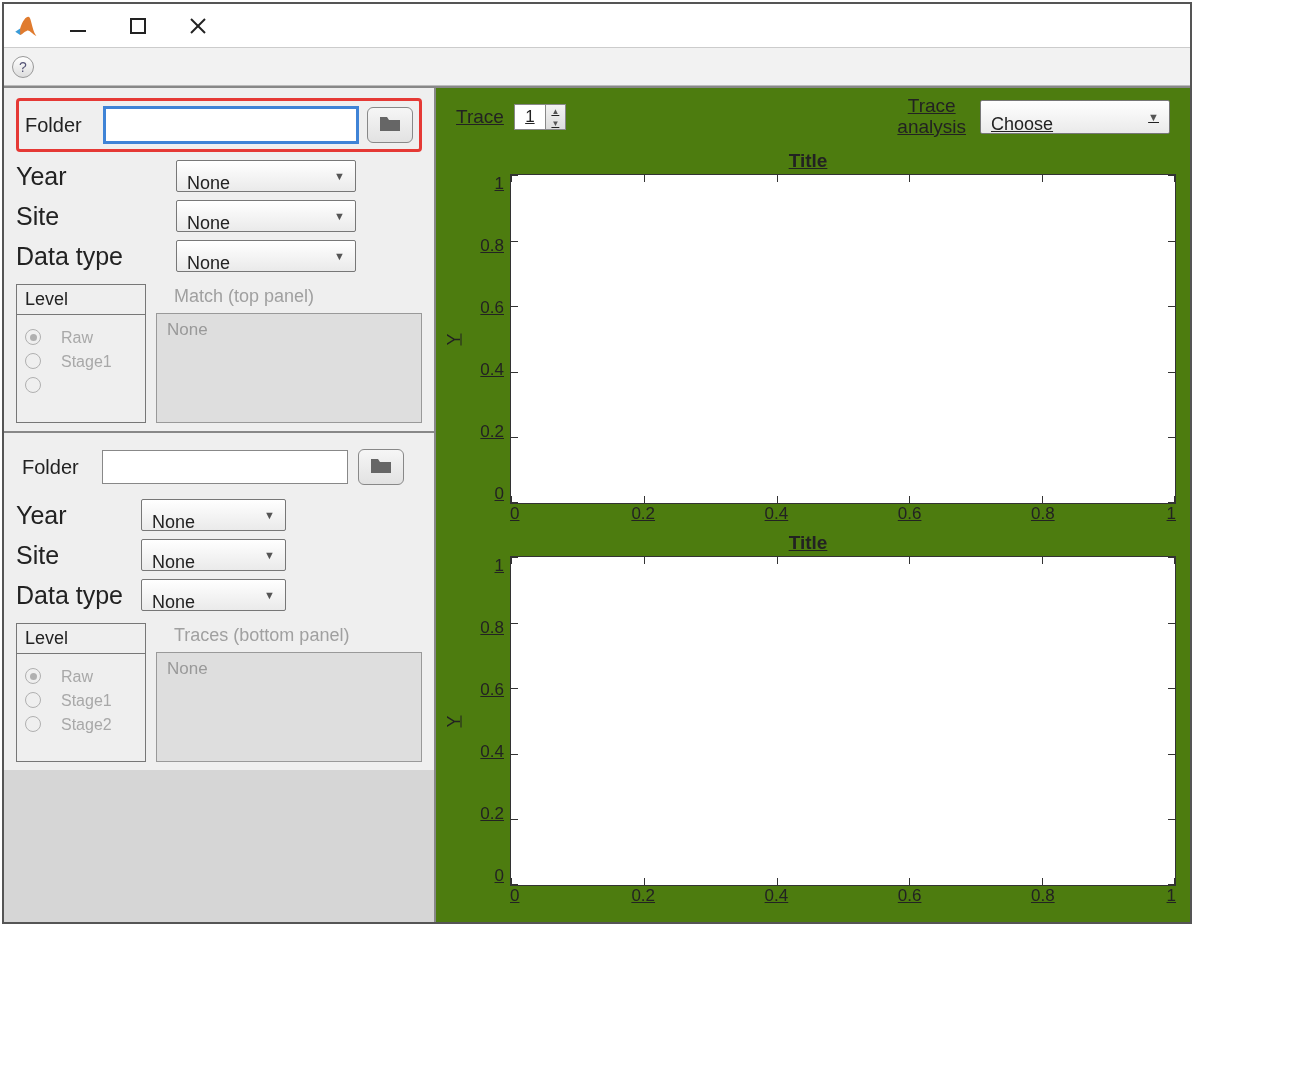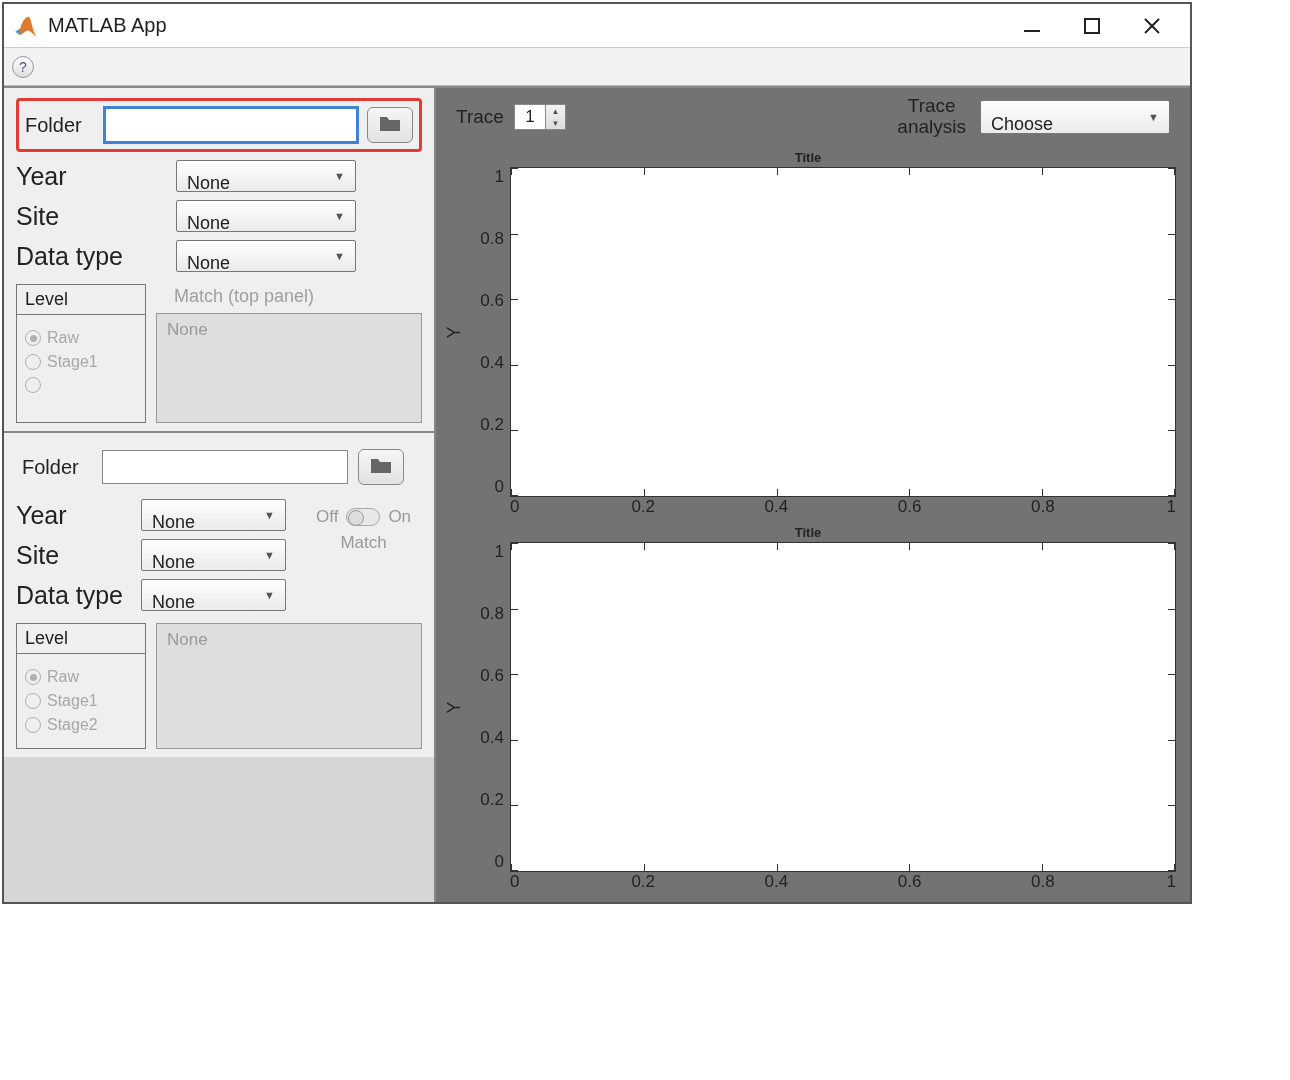--- a/index.html
+++ b/index.html
@@ -61,24 +61,25 @@
     border-top: 2px solid #888;
   }
   .left-col {
     width: 430px;
     display: flex;
     flex-direction: column;
   }
   .right-col {
     flex: 1;
     border-left: 2px solid #888;
-    background: #737373;
+    background: #4d7c0f;
     display: flex;
     flex-direction: column;
-    padding-bottom: 6px;
+    padding-bottom: 12px;
+    text-decoration: underline;
   }
 
   
   .panel {
     background: #efefef;
     border-bottom: 2px solid #888;
     padding: 10px 12px 8px 12px;
   }
   .panel:last-child { border-bottom: none; }
 
@@ -182,21 +183,21 @@
     border: 1px solid #777;
     background: #efefef;
   }
   .level-title {
     border-bottom: 1px solid #777;
     padding: 4px 8px;
     font-size: 18px;
   }
   .level-items { padding: 8px; color: #a8a8a8; font-size: 16px; }
   .radio-row {
-    display: flex; align-items: center; gap: 6px;
+    display: flex; gap: 20px;
     margin: 6px 0;
   }
   .radio {
     width: 16px; height: 16px;
     border: 1.5px solid #b0b0b0;
     border-radius: 50%;
     display: inline-flex; align-items: center; justify-content: center;
   }
   .radio.checked::after {
     content:""; width:7px; height:7px; background:#b0b0b0; border-radius:50%;
@@ -248,21 +249,21 @@
   .ta-label { font-size:19px; text-align:center; line-height:1.1; margin-right:14px; }
   .dd-w3 { width: 190px; height:34px; }
 
   .axes-wrap {
     position: relative;
     margin: 4px 14px 4px 4px;
   }
   .axes-title {
     text-align:center;
     font-weight:bold;
-    font-size:13px;
+    font-size:19px;
     margin-bottom:2px;
   }
   .axes-row {
     display:flex;
   }
   .ylabel {
     width:28px;
     display:flex; align-items:center; justify-content:center;
     font-size:18px;
   }
@@ -309,21 +310,20 @@
 
 <div class="window">
 
   <div class="titlebar">
     <span class="icon-area">
       <svg viewBox="0 0 32 32">
         <polygon points="4,23 10,19 14,23 10,27" fill="#3b9cd8"></polygon>
         <path d="M10 19 C14 6, 20 2, 22 6 C24 10, 26 24, 30 28 C26 28, 22 20, 18 22 C15 23, 13 26, 10 27 Z" fill="#e07b2e"></path>
       </svg>
     </span>
-    <div class="title">MATLAB App</div>
     <div class="winbtn">
       <svg viewBox="0 0 18 18">
           <rect x="1" y="13" width="16" height="2" fill="#222"></rect>
         </svg>
     </div>
     <div class="winbtn">
       <svg viewBox="0 0 18 18">
           <rect x="2" y="2" width="14" height="14" fill="none" stroke="#222" stroke-width="2"></rect>
         </svg>
     </div>
@@ -433,28 +433,20 @@
               </div>
             </div>
             <div class="kv-row compact">
               <div class="klabel">Data type</div>
               <div class="dropdown dd-w2">
                 <span class="dd-text">None</span>
                 <span class="dd-caret">▼</span>
               </div>
             </div>
           </div>
-          <div class="toggle-block" style="margin-top:16px">
-            <div class="toggle-row">
-              <span>Off</span>
-              <div class="switch"></div>
-              <span>On</span>
-            </div>
-            <div>Match</div>
-          </div>
         </div>
 
         <div class="lower-split">
           <div class="level-box">
             <div class="level-title">Level</div>
             <div class="level-items">
               <div class="radio-row">
                   <span class="radio checked"></span>
                   <span>Raw</span>
                 </div>
@@ -462,20 +454,21 @@
                   <span class="radio"></span>
                   <span>Stage1</span>
                 </div>
               <div class="radio-row">
                   <span class="radio"></span>
                   <span>Stage2</span>
                 </div>
             </div>
           </div>
           <div class="traces-col">
+            <div class="traces-title">Traces (bottom  panel)</div>
             <div class="traces-list">None</div>
           </div>
         </div>
       </div>
     </div>
 
     <div class="right-col">
       <div class="right-top">
         <span class="trace-num-label">Trace</span>
         <div class="spinner">

